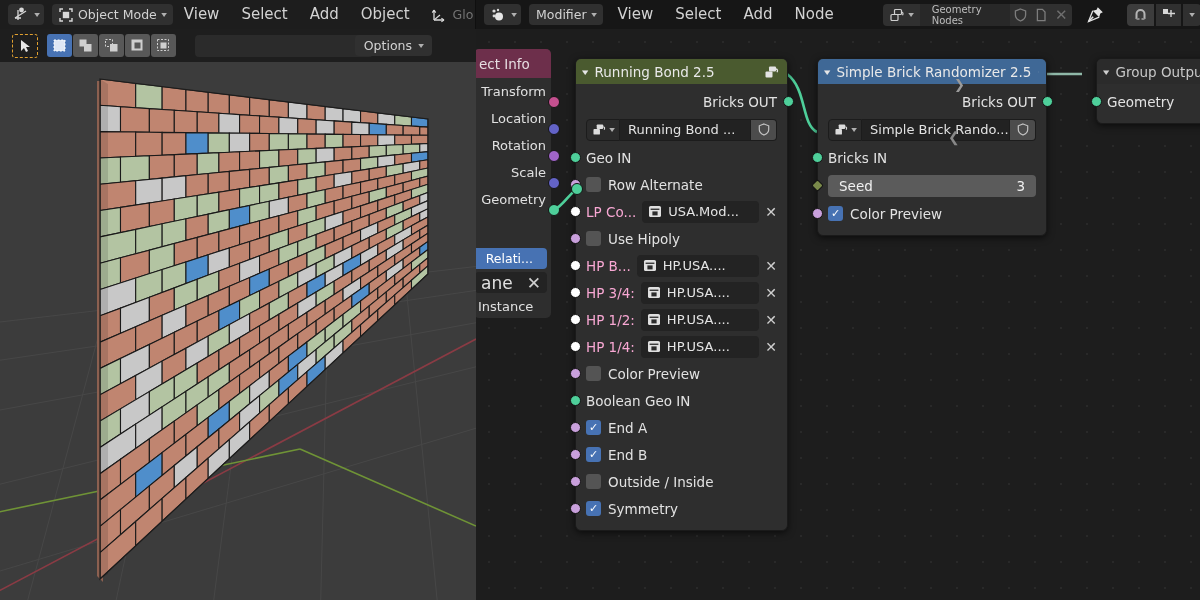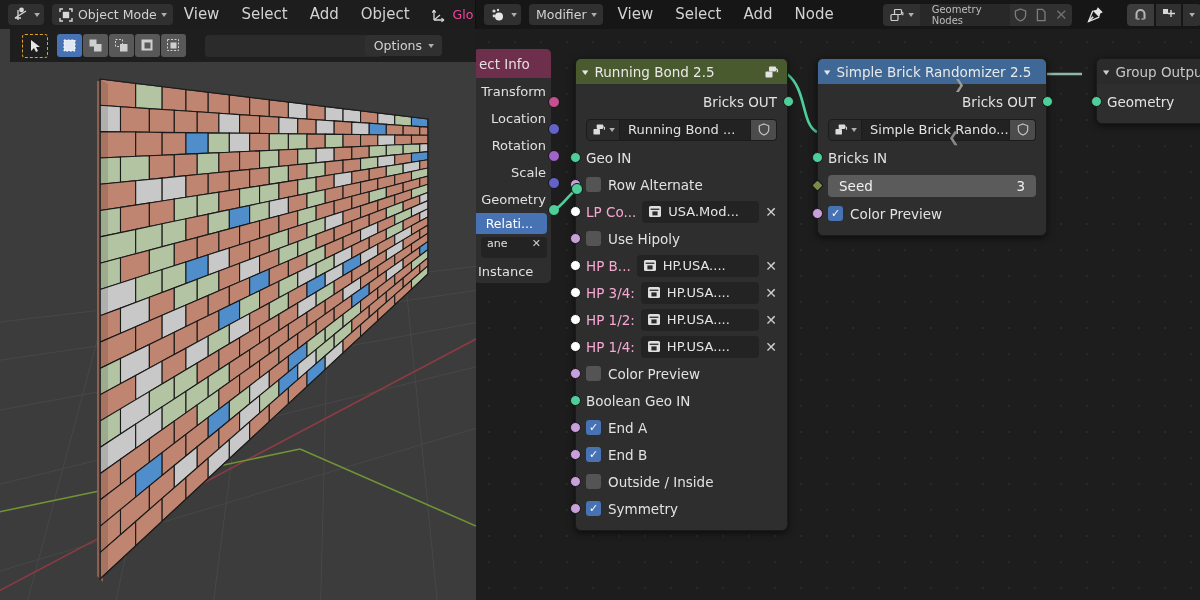--- a/index.html
+++ b/index.html
@@ -36,21 +36,21 @@
   .chev { font-size: 8px; color: #b0b0b0; display:inline-block; transform: scaleX(1.4); }
   .icon-svg { display: block; }
   .sep-v { width: 1px; height: 29px; background: #0f0f0f; }
 
   
   .viewport {
     position: absolute; top: 29px; left: 0; width: 476px; height: 571px;
     background: #3c3c3c; overflow: hidden;
   }
   .vp-tools {
-    position: absolute; top: 0; left: 10px; width: 476px; height: 33px;
+    position: absolute; top: 0; left: 0; width: 476px; height: 33px;
     background: rgba(29,29,29,0.94);
     display: flex; align-items: center; padding-left: 12px; gap: 9px;
     z-index: 6;
   }
   .tool-btn {
     width: 25px; height: 23px; border-radius: 3px; background: #585858;
     display: flex; align-items: center; justify-content: center;
   }
   .tool-btn.active { background: #4772b3; }
   .cursor-btn {
@@ -94,26 +94,26 @@
     color: #e6dde1; font-size: 13.5px; display:flex; align-items:center;
     padding-left: 5px; overflow:hidden; white-space:nowrap;
   }
   .np-row {
     height: 27px; display:flex; align-items:center; justify-content:flex-end;
     color: #e0e0e0; font-size: 13px; padding-right: 5px; white-space: nowrap;
   }
   .np-btn-blue {
     background: #4772b3; color: #fff; font-size: 12.5px;
     border-radius: 4px; height: 21px; display:flex; align-items:center;
-    padding: 0 14px; margin-left: 6px; white-space:nowrap;
+    padding: 0 14px; margin-left: 6px; white-space:nowrap;margin-top:35px;
   }
   .np-field {
     background: #232323; border-radius: 4px; height: 21px;
-    display:flex; justify-content:space-between;
-    color:#e0e0e0; font-size:11px; padding: 0 6px; margin: 3px 4px 0 7px;
+    display:flex; align-items:center; justify-content:space-between;
+    color:#e0e0e0; font-size:17px; padding: 0 6px; margin: 3px 4px 0 1px;
     width: 72px;
   }
   .np-plain { color:#e0e0e0; font-size:13px; padding: 6px 0 0 4px; }
   .ne-left-arrow {
     position:absolute; left: 472px; top: 100px; color:#888; font-size:14px; z-index:21;
   }
   .ne-top-arrow {
     position:absolute; left: 478px; top: 48px; color:#9a9a9a; font-size:13px; z-index:21;
   }
 
@@ -219,21 +219,21 @@
       <div class="menu-item">Add</div>
       <div class="menu-item">Object</div>
 
       <div style="display:flex;align-items:center;gap:5px;margin-left:10px;">
         <svg class="icon-svg" width="17" height="16" viewBox="0 0 17 16">
           <path d="M3 13 L3 3 M3 13 L13 13" stroke="#d8d8d8" stroke-width="1.3" fill="none"></path>
           <path d="M3 3 L1.3 5.6 M3 3 L4.7 5.6" stroke="#d8d8d8" stroke-width="1.2" fill="none"></path>
           <path d="M13 13 L10.4 11.3 M13 13 L10.4 14.7" stroke="#d8d8d8" stroke-width="1.2" fill="none"></path>
           <path d="M3 13 L9 8" stroke="#d8d8d8" stroke-width="1.2" fill="none"></path>
         </svg>
-        <span style="color:#ec4899;font-size:12.5px;">Glo</span>
+        <span style="color:#737373;font-size:12.5px;">Glo</span>
       </div>
     </div>
 
     <div class="sep-v"></div>
 
     <div class="topbar-seg tb-node">
       <div class="pill icononly">
         <svg class="icon-svg" width="18" height="15" viewBox="0 0 18 15">
           <circle cx="5" cy="4" r="1.6" fill="#d8d8d8"></circle>
           <circle cx="9" cy="3" r="1.2" fill="#d8d8d8"></circle>

